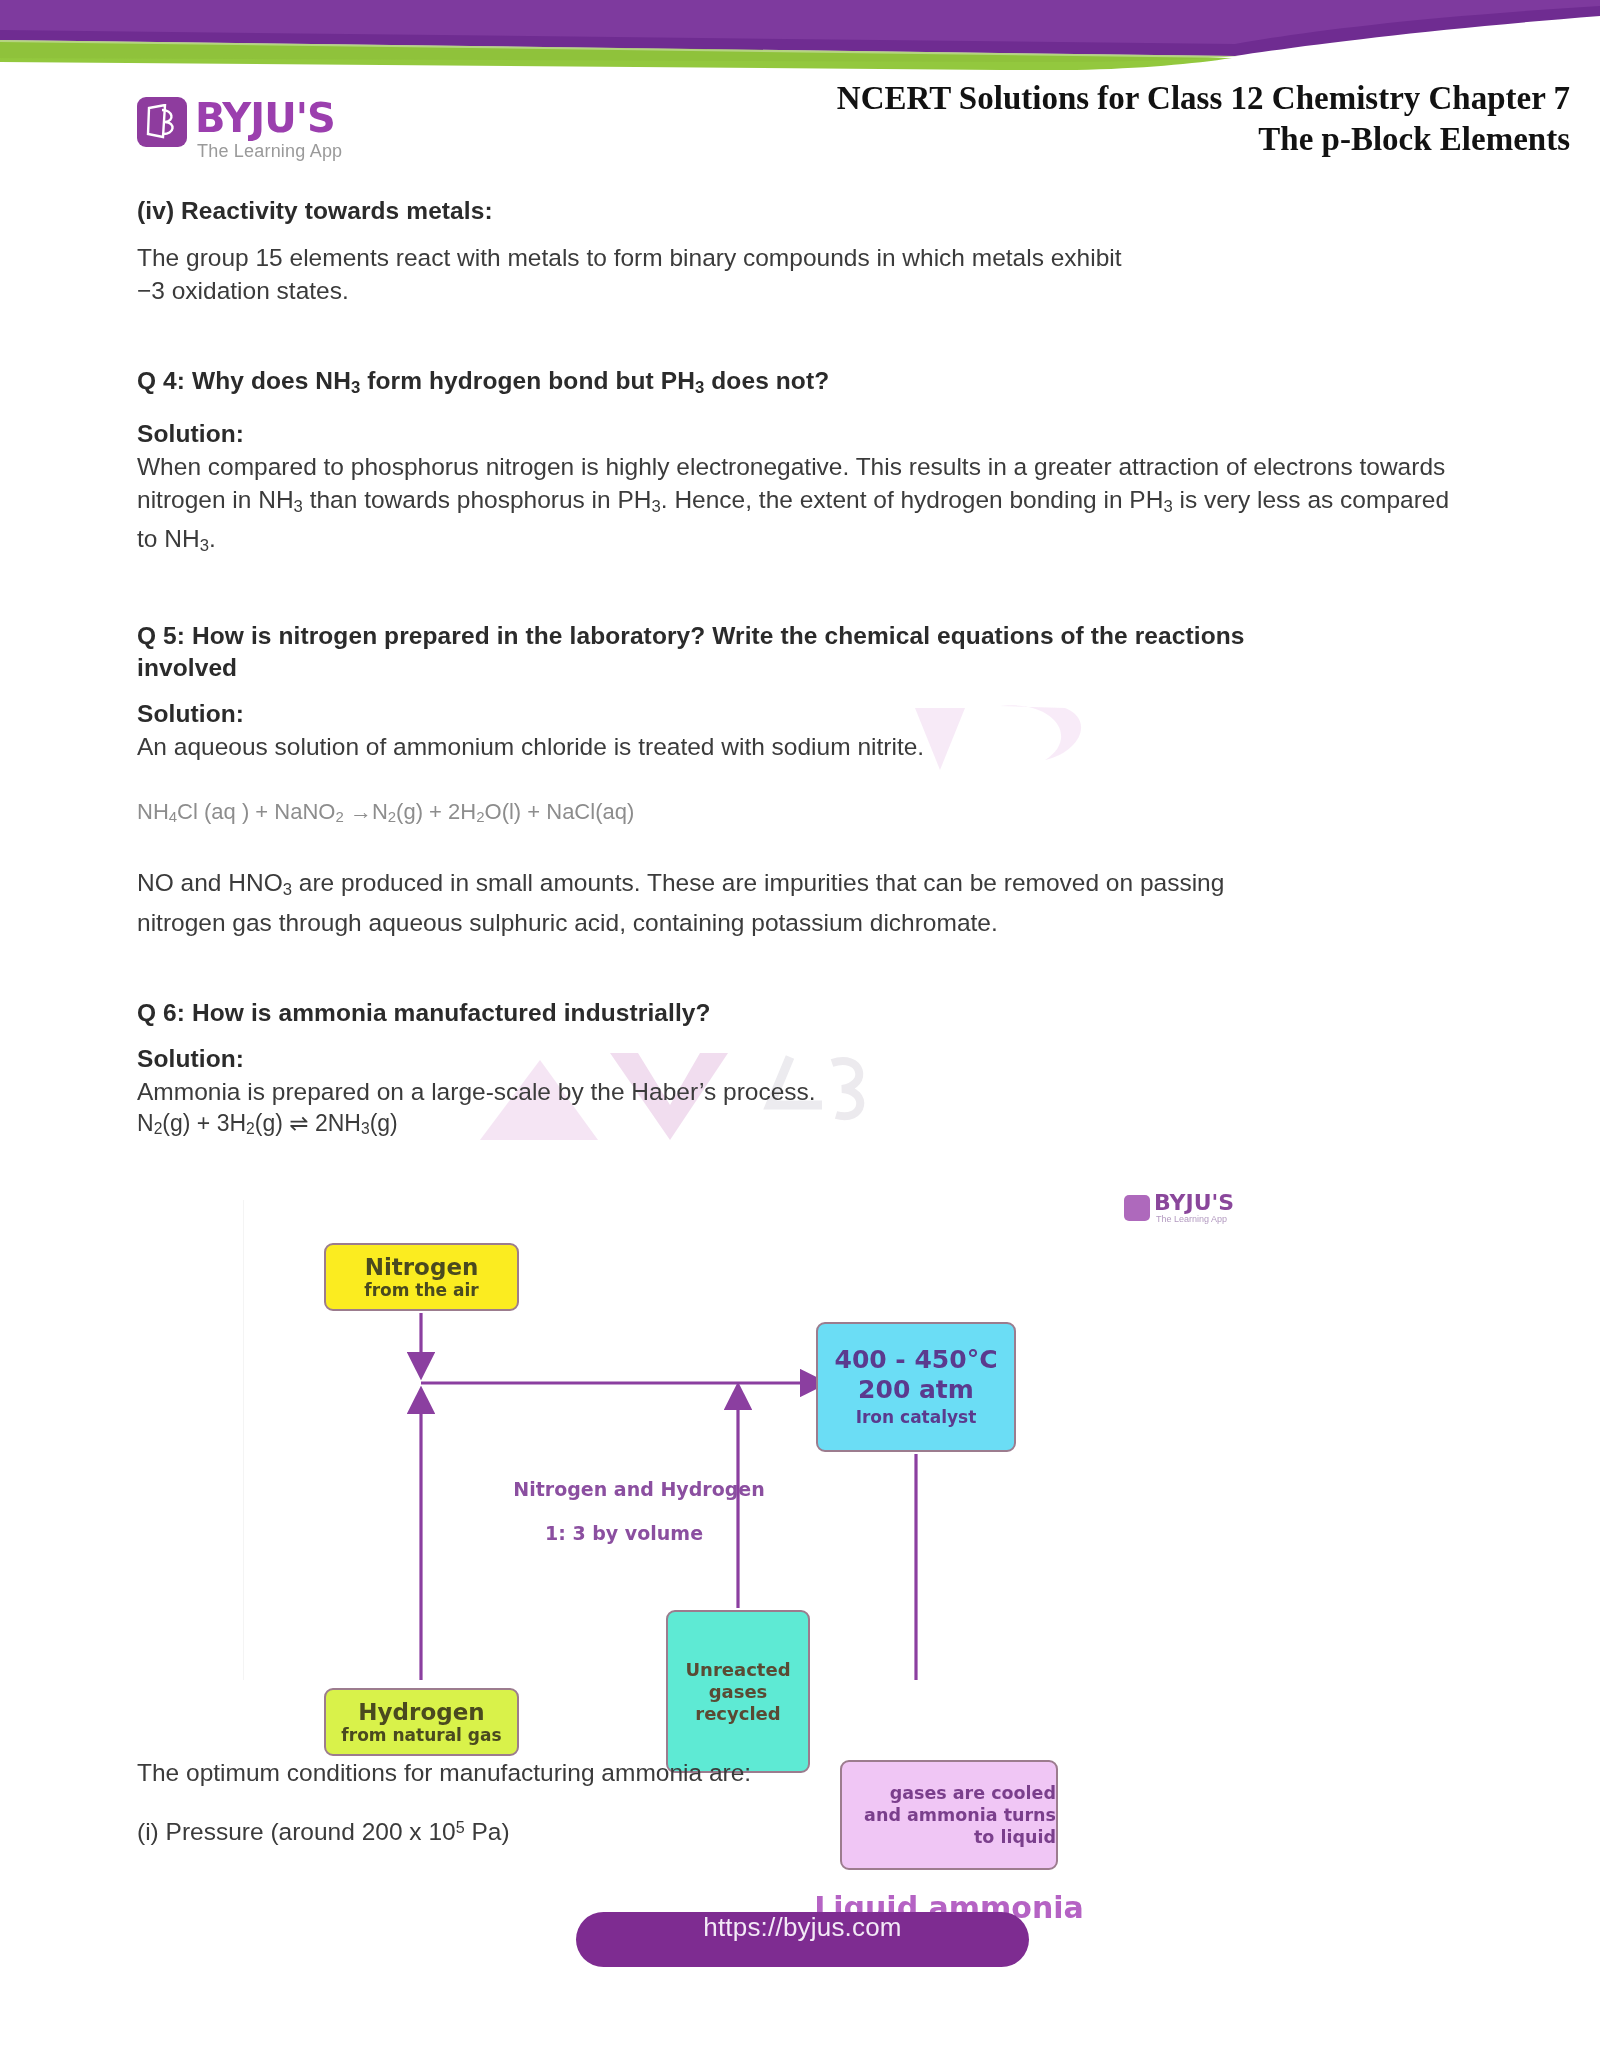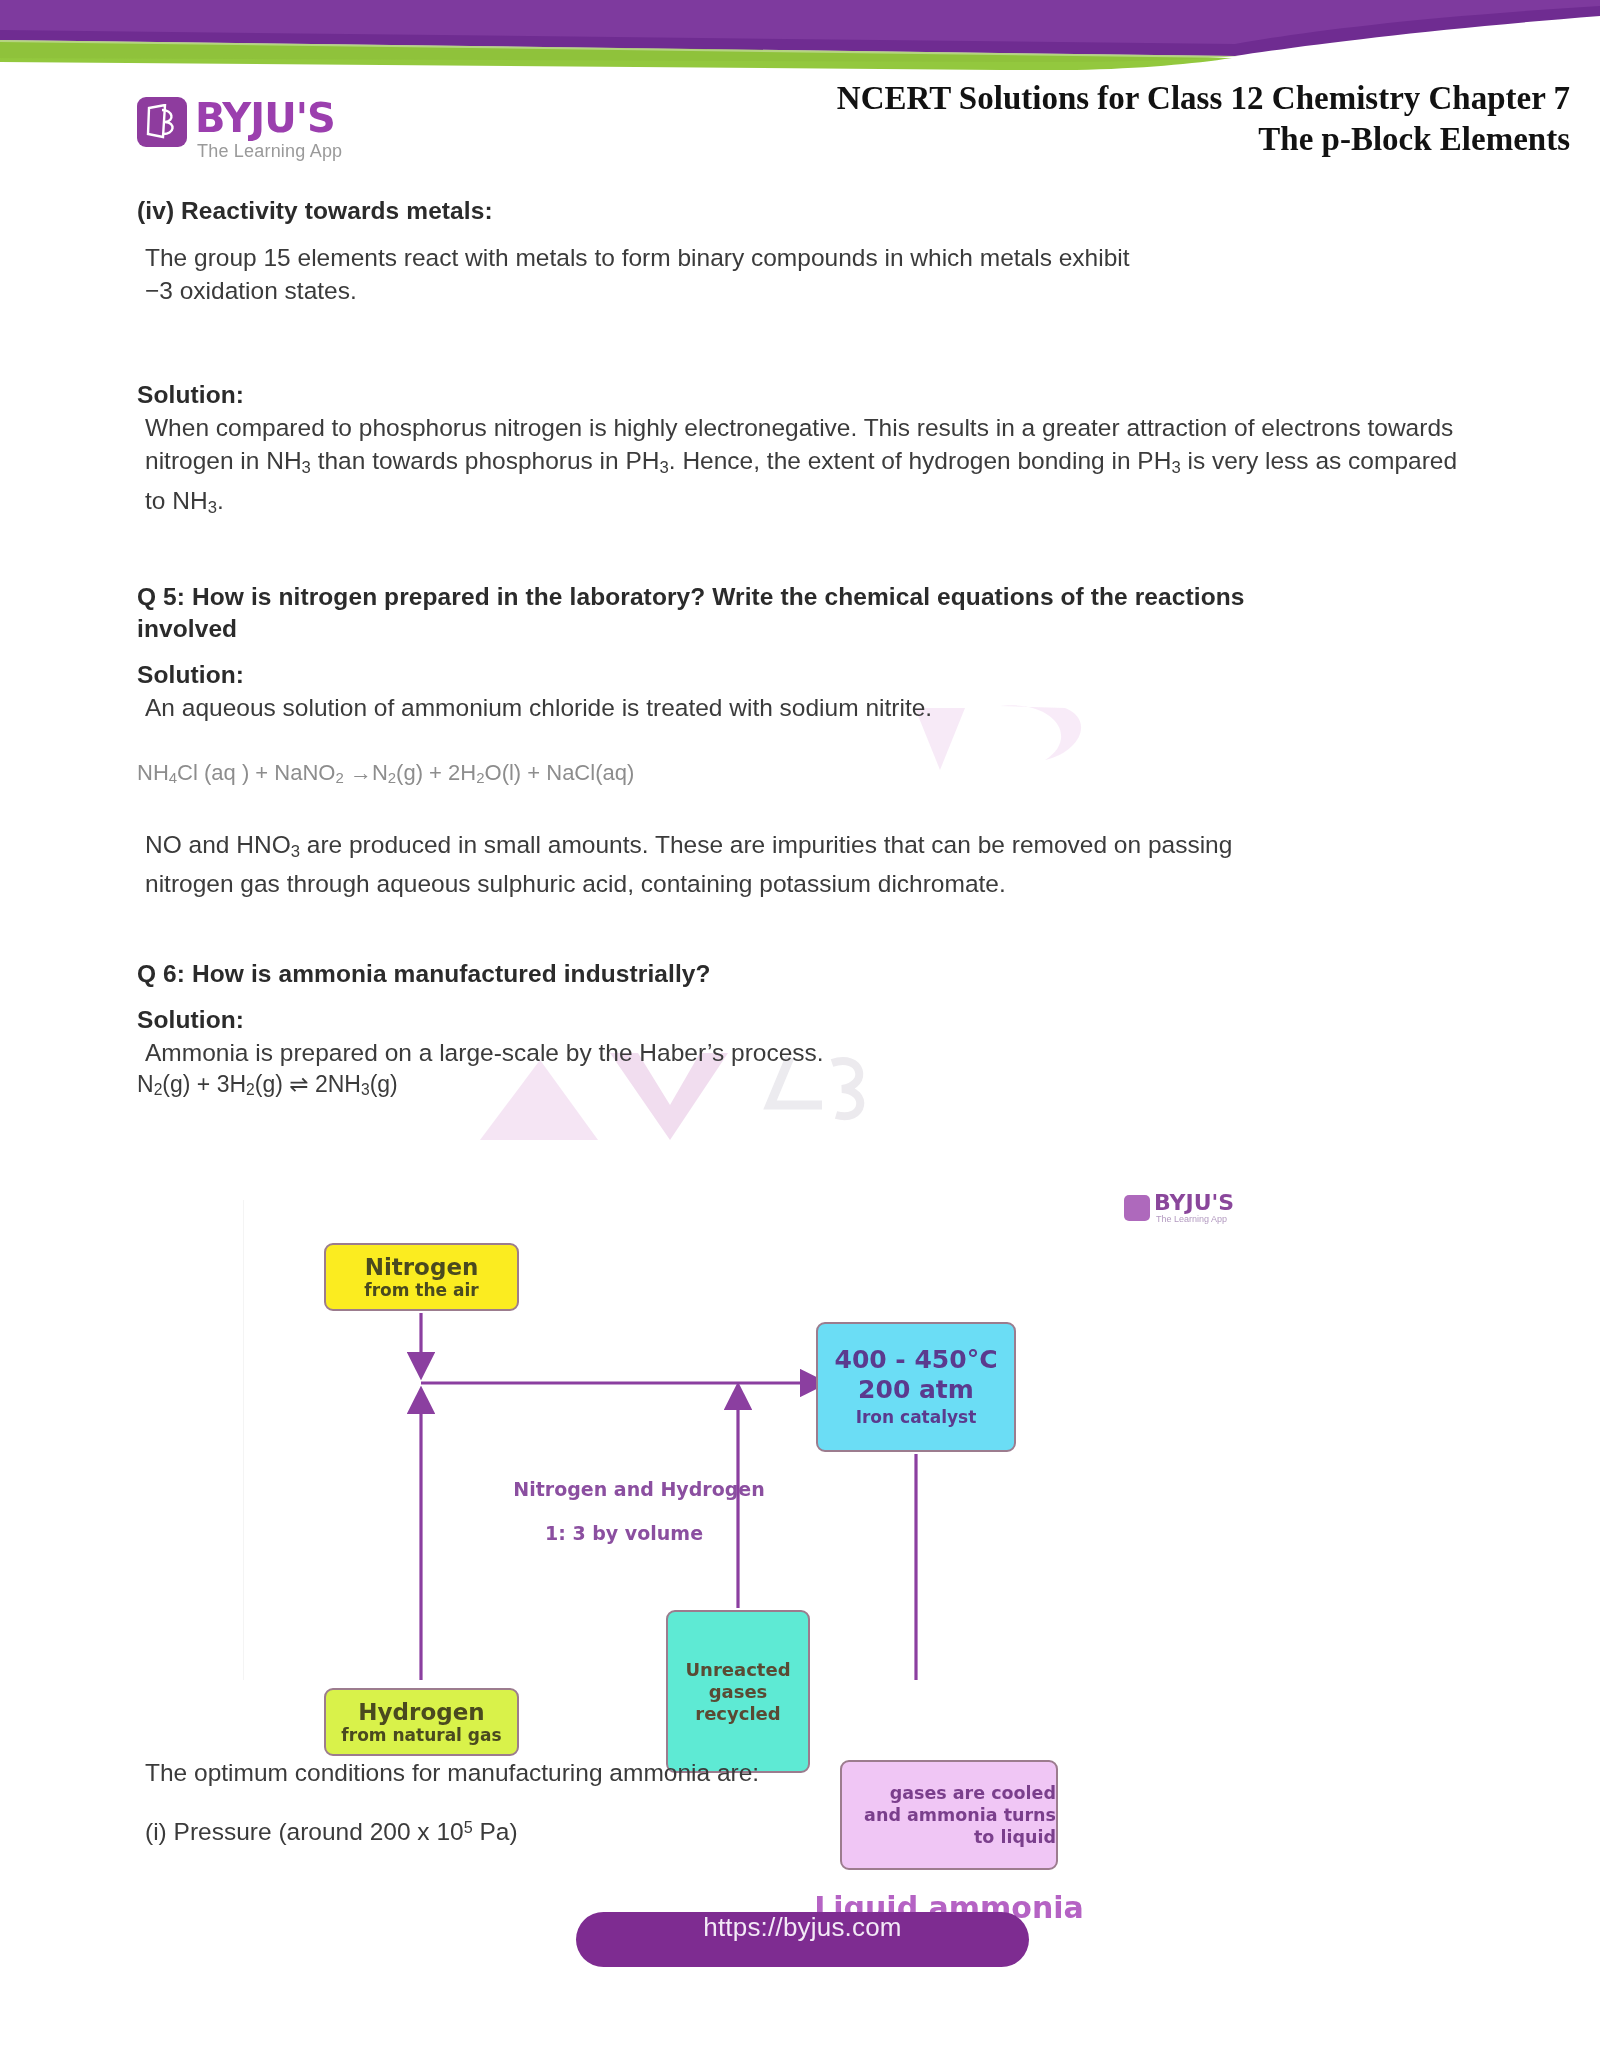--- a/index.html
+++ b/index.html
@@ -50,21 +50,21 @@
   .wm-a{left:905px;top:700px;}
   .wm-b{left:470px;top:1045px;}
 
   
   .content{position:absolute;left:137px;top:195px;width:1330px;}
   .h-q{
     font-weight:bold;font-size:24.5px;line-height:32px;
     color:#2b2b2b;letter-spacing:.1px;
   }
   .p{
-    font-size:24.5px;line-height:33px;color:#3b3b3b;margin-left:8px;
+    font-size:24.5px;line-height:33px;color:#3b3b3b;
   }
   .eq-gray{
     font-size:22px;line-height:30px;color:#8d8d8d;
   }
   .eq-plain{font-size:23px;line-height:31px;color:#3b3b3b;}
   sub{font-size:.68em;vertical-align:-.22em;}
   sup{font-size:.66em;vertical-align:.46em;}
   .sp-14{height:14px;}
   .sp-22{height:22px;}
   .sp-34{height:34px;}
@@ -212,20 +212,23 @@
 
   <div class="h-q">(iv) Reactivity towards metals:</div>
   <div class="sp-14"></div>
   <div class="p">
     <span>The group 15 elements react with metals to form binary compounds in which metals exhibit</span><br>
     <span>−3 oxidation states.</span>
   </div>
 
   <div class="sp-58"></div>
 
+  <div class="h-q">
+    <span>Q 4: Why does NH</span><sub>3</sub><span> form hydrogen bond but PH</span><sub>3</sub><span> does not?</span>
+  </div>
   <div class="sp-14"></div>
   <div class="h-q">Solution:</div>
   <div class="p">
     <span>When compared to phosphorus nitrogen is highly electronegative. This results in a greater attraction of electrons towards nitrogen in NH</span><sub>3</sub><span> than towards phosphorus in PH</span><sub>3</sub><span>. Hence, the extent of hydrogen bonding in PH</span><sub>3</sub><span> is very less as compared to NH</span><sub>3</sub><span>.</span>
   </div>
 
   <div class="sp-58"></div>
 
   <div class="h-q">
     <span>Q 5: How is nitrogen prepared in the laboratory? Write the chemical equations of the reactions</span><br>

